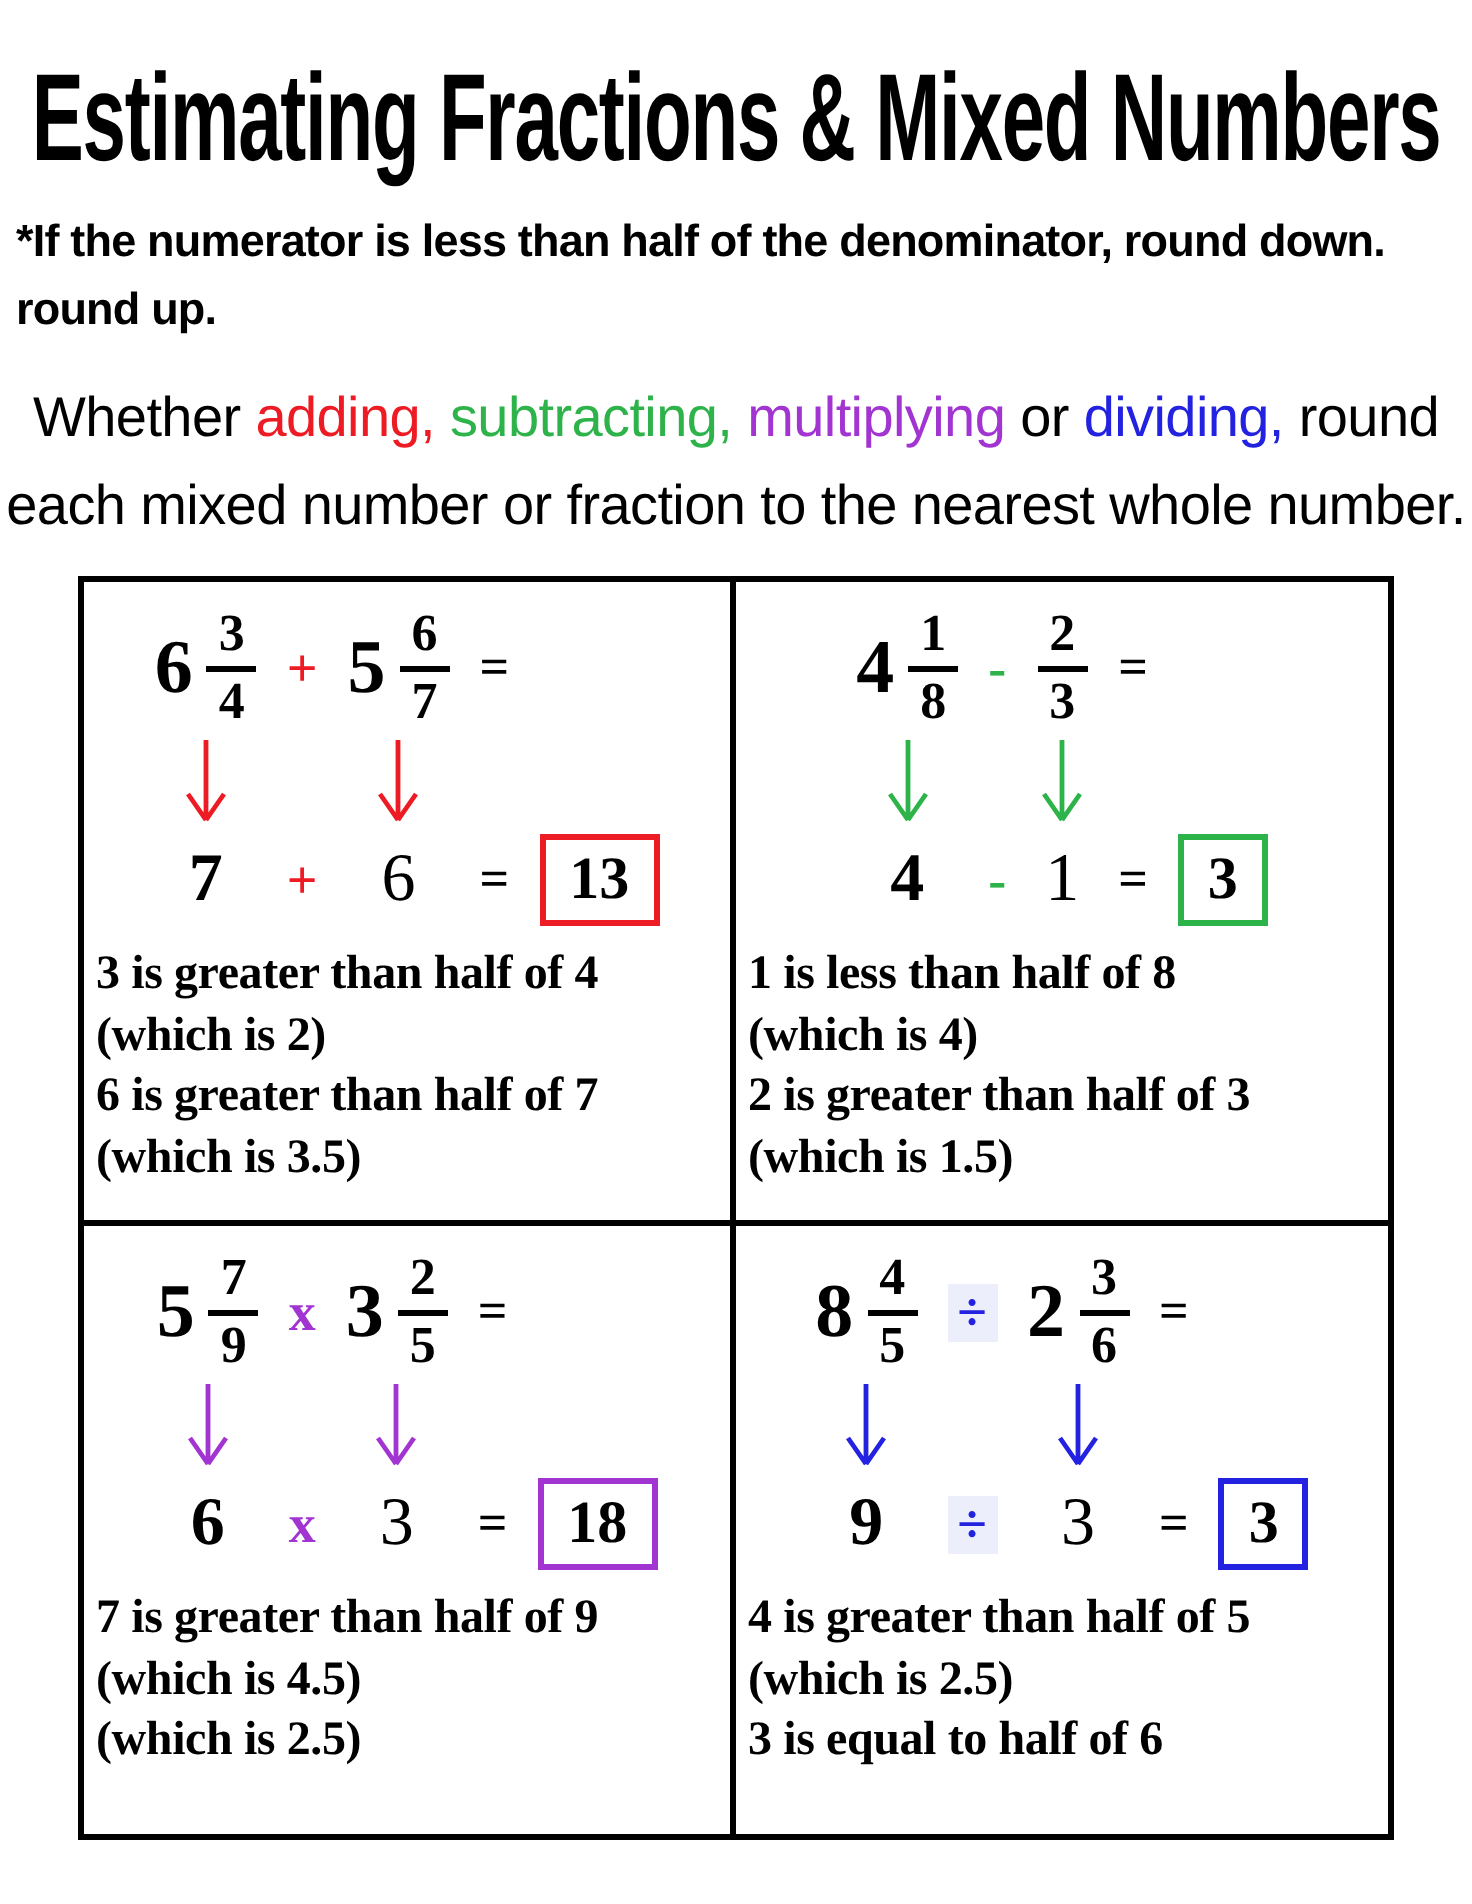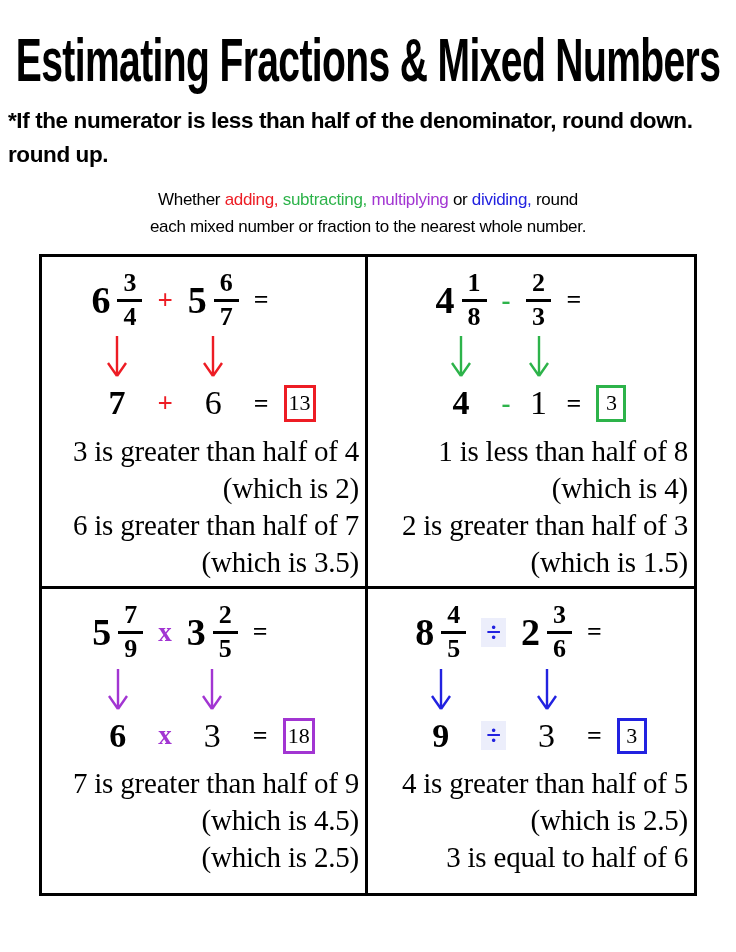--- a/index.html
+++ b/index.html
@@ -19,21 +19,21 @@
     transform: scaleX(0.63); transform-origin: center;
     display: inline-block;
   }
   .rules {
     margin: 6px 4px 0 8px;
     font-size: 22.5px; letter-spacing: -0.4px; line-height: 1.52;
   }
   .rules div { white-space: nowrap; font-weight: bold; }
   .intro {
     margin-top: 15px; text-align: center;
-    font-size: 17px; letter-spacing: -0.3px; line-height: 1.55;
+    font-size: 28px; letter-spacing: -0.3px; line-height: 1.55;
   }
   .cword { color: var(--accent); }
   .grid {
     width: 658px; margin: 14px auto 0;
     border: 3px solid #000;
     display: grid; grid-template-columns: 1fr 1fr;
     background: #fff;
   }
   .cell { padding: 12px 6px 6px; --accent: #000; }
   .cell:nth-child(odd) { border-right: 3px solid #000; }
@@ -53,27 +53,27 @@
   .fden { padding-top: 1px; }
   .op { color: var(--accent); font-weight: 700; font-size: 27px; line-height: 1; }
   .eq { font-size: 26px; font-weight: 700; line-height: 1; }
   .arrow { color: var(--accent); display: block; }
   .spacer { min-width: 2px; }
   .res { font-size: 34px; line-height: 1.2; }
   .res-left { font-weight: 700; }
   .res-right { font-weight: 400; }
   .answer {
     border: 3px solid var(--accent); color: #000;
-    font-weight: 400; font-size: 22px; line-height: 1.2;
-    padding: 2px 2px; min-width: 30px; text-align: center;
+    font-weight: 700; font-size: 30px; line-height: 1.2;
+    padding: 2px 12px; min-width: 30px; text-align: center;
   }
   .explain {
-    margin-top: 9px; text-align: right;
-    font-family: "Liberation Serif", serif; font-weight: 400;
-    font-size: 29px; line-height: 1.27; letter-spacing: -0.2px;
+    margin-top: 9px; text-align: left;
+    font-family: "Liberation Serif", serif; font-weight: 700;
+    font-size: 24px; line-height: 1.27; letter-spacing: -0.2px;
   }
   .cell-division .op { background: #eceefb; padding: 1px 5px; }
 </style>
 </head>
 <body>
 
 <div class="title-wrap">
   <span class="title">Estimating Fractions &amp; Mixed Numbers</span>
 </div>
 

